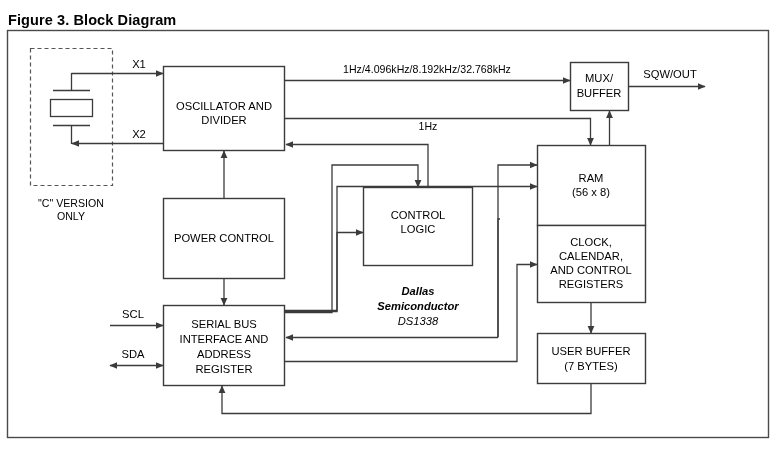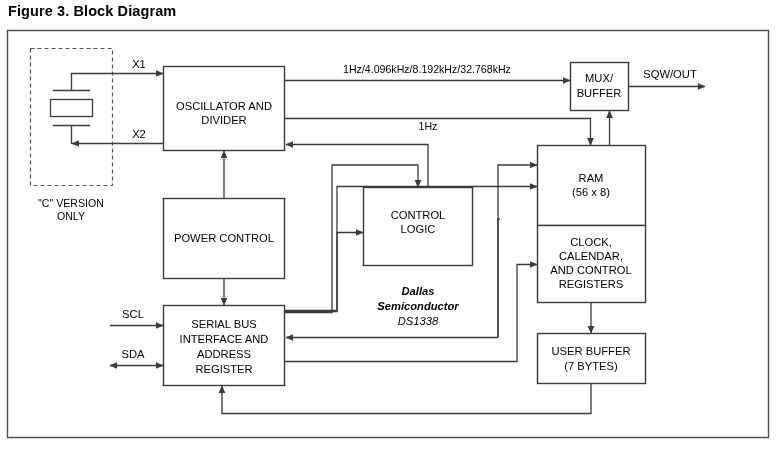--- a/index.html
+++ b/index.html
@@ -11,21 +11,21 @@
     width: 778px;
     height: 451px;
     font-family: "Liberation Sans", sans-serif;
     color: #000000;
     overflow: hidden;
     position: relative;
   }
   #figure-title {
     position: absolute;
     left: 8px;
-    top: 3px;
+    top: 12px;
     font-size: 14.5px;
     font-weight: bold;
     letter-spacing: 0.1px;
     color: #000;
     white-space: nowrap;
   }
   #diagram-canvas {
     position: absolute;
     left: 0;
     top: 0;

